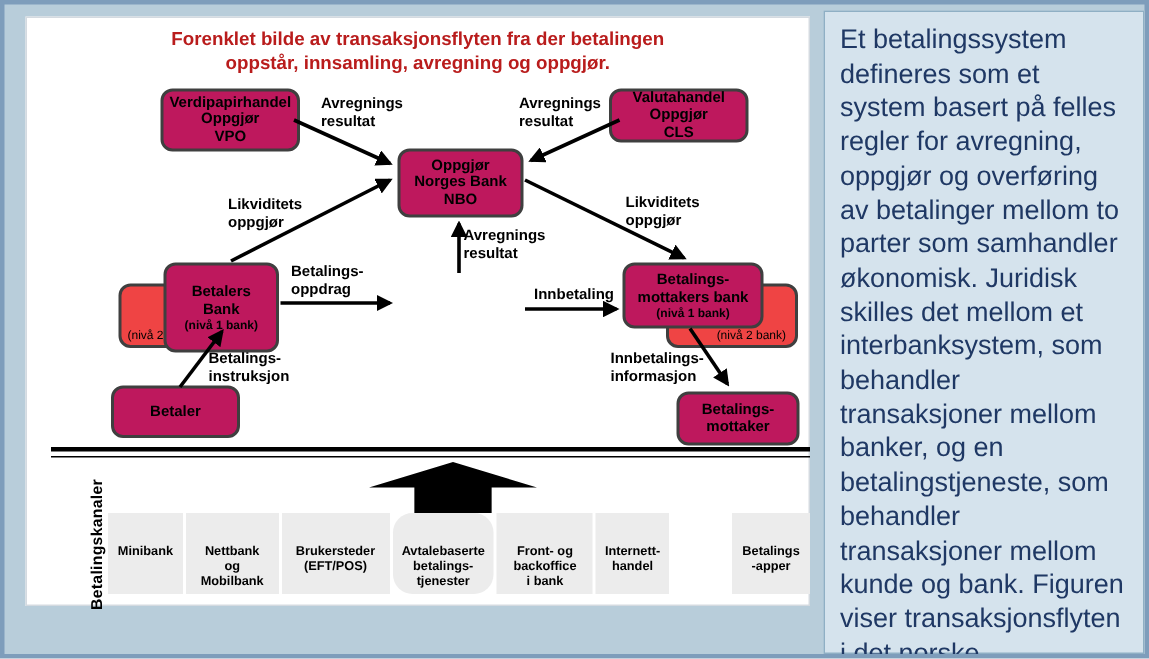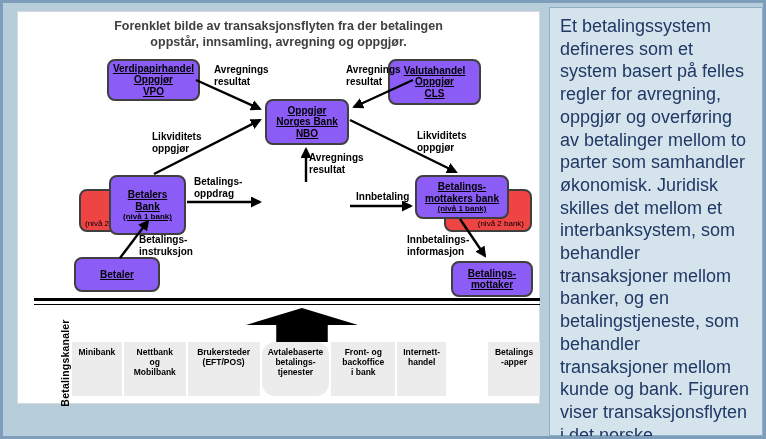--- a/index.html
+++ b/index.html
@@ -8,36 +8,36 @@
     position:relative;width:766px;height:439px;box-sizing:border-box;
     background:#b8cdda;border:3px solid #7e9dbb;overflow:hidden;
   }
   
   #diagram-panel{
     position:absolute;left:14px;top:8px;width:523px;height:393px;
     background:#ffffff;border:1px solid #d4dae0;box-sizing:border-box;
   }
   #diagram-title{
     position:absolute;left:0;top:6px;width:100%;text-align:center;
-    color:#404040;font-weight:bold;font-size:12.5px;line-height:16px;
+    color:#b91c1c;font-weight:bold;font-size:12.5px;line-height:16px;
   }
   
   .dbox{
-    position:absolute;background:#8b5cf6;border:2px solid #3f3f3f;border-radius:8px;
+    position:absolute;background:#be185d;border:2px solid #3f3f3f;border-radius:8px;
     box-sizing:border-box;display:flex;flex-direction:column;align-items:center;justify-content:center;
-    font-weight:bold;font-size:10px;line-height:11.5px;color:#000;text-align:center;z-index:2;text-decoration:underline;
+    font-weight:bold;font-size:10px;line-height:11.5px;color:#000;text-align:center;z-index:2;
   }
   .dbox .sub{font-size:8px;line-height:9px;font-weight:bold;}
   .backbox{
     position:absolute;background:#ef4444;border:2px solid #3f3f3f;border-radius:8px;
     box-sizing:border-box;z-index:1;font-weight:normal;font-size:8px;color:#000;
   }
   .backbox .tier2{position:absolute;bottom:2px;}
   #box-vpo{left:89px;top:47px;width:93px;height:42px;}
-  #box-cls{left:370px;top:47px;width:93px;height:46px;text-align:center;}
+  #box-cls{left:388px;top:47px;width:93px;height:36px;text-align:center;}
   #box-nbo{left:247px;top:87px;width:84px;height:46px;}
   #box-betalers-bank{left:91px;top:163px;width:77px;height:60px;}
   #back-betalers{left:61px;top:177px;width:77px;height:43px;}
   #back-betalers .tier2{left:4px;}
   #box-nics{left:246px;top:172px;width:85px;height:45px;}
   #box-mottakers-bank{left:397px;top:163px;width:94px;height:44px;}
   #back-mottakers{left:426px;top:177px;width:88px;height:43px;}
   #back-mottakers .tier2{right:6px;}
   #box-betaler{left:56px;top:245px;width:86px;height:35px;}
   #box-betalings-mottaker{left:433px;top:249px;width:82px;height:36px;}
@@ -64,21 +64,21 @@
   #up-block-arrow{
     position:absolute;left:228px;top:296px;width:112px;height:34px;background:#000;
     clip-path:polygon(50% 0,100% 50%,73% 50%,73% 100%,27% 100%,27% 50%,0 50%);
   }
   #channels-row{
     position:absolute;left:54px;top:330px;width:468px;height:54px;
     display:flex;gap:2px;
   }
   .channel-cell{
     background:#ececec;font-weight:bold;font-size:8.5px;line-height:10px;
-    text-align:center;padding-top:5px;box-sizing:border-box;color:#000;overflow:hidden;
+    text-align:center;padding-top:20px;box-sizing:border-box;color:#000;overflow:hidden;
   }
   .channel-cell:nth-child(1){flex:50 0 0;}
   .channel-cell:nth-child(2){flex:62 0 0;}
   .channel-cell:nth-child(3){flex:72 0 0;}
   .channel-cell:nth-child(4){flex:68 0 0;border-radius:13px;}
   .channel-cell:nth-child(5){flex:64 0 0;}
   .channel-cell:nth-child(6){flex:49 0 0;}
   .channel-cell:nth-child(7){flex:52 0 0;margin-left:40px;}
   .channel-cell:nth-child(8){flex:44 0 0;}
   

